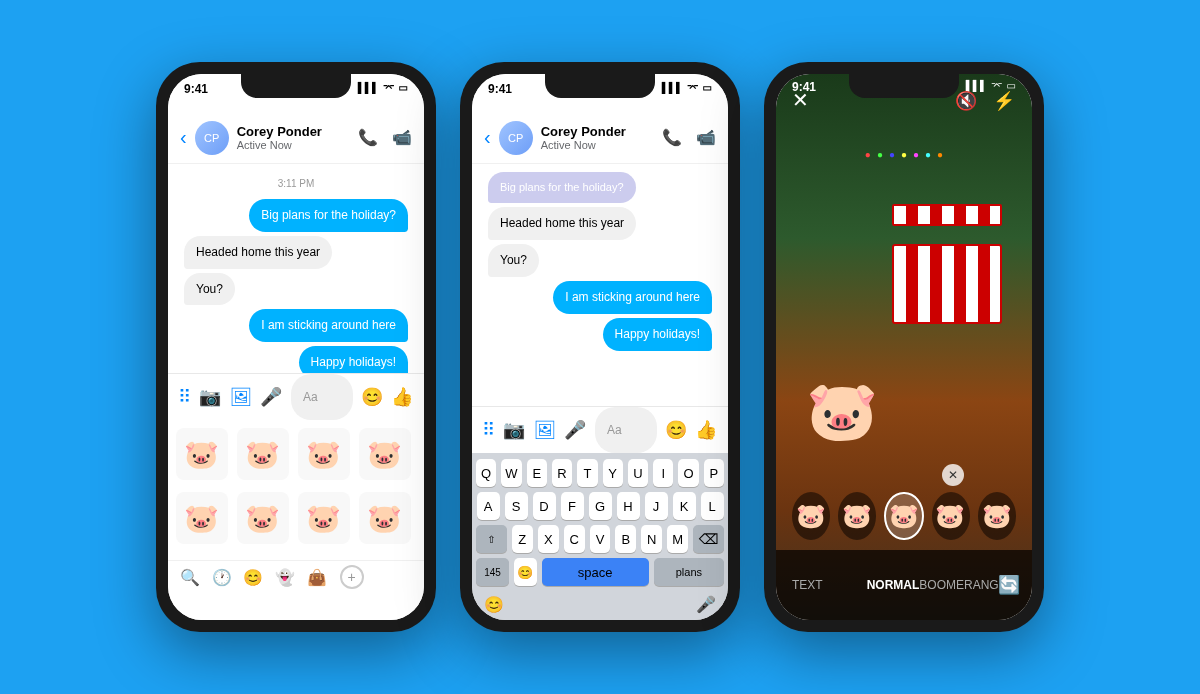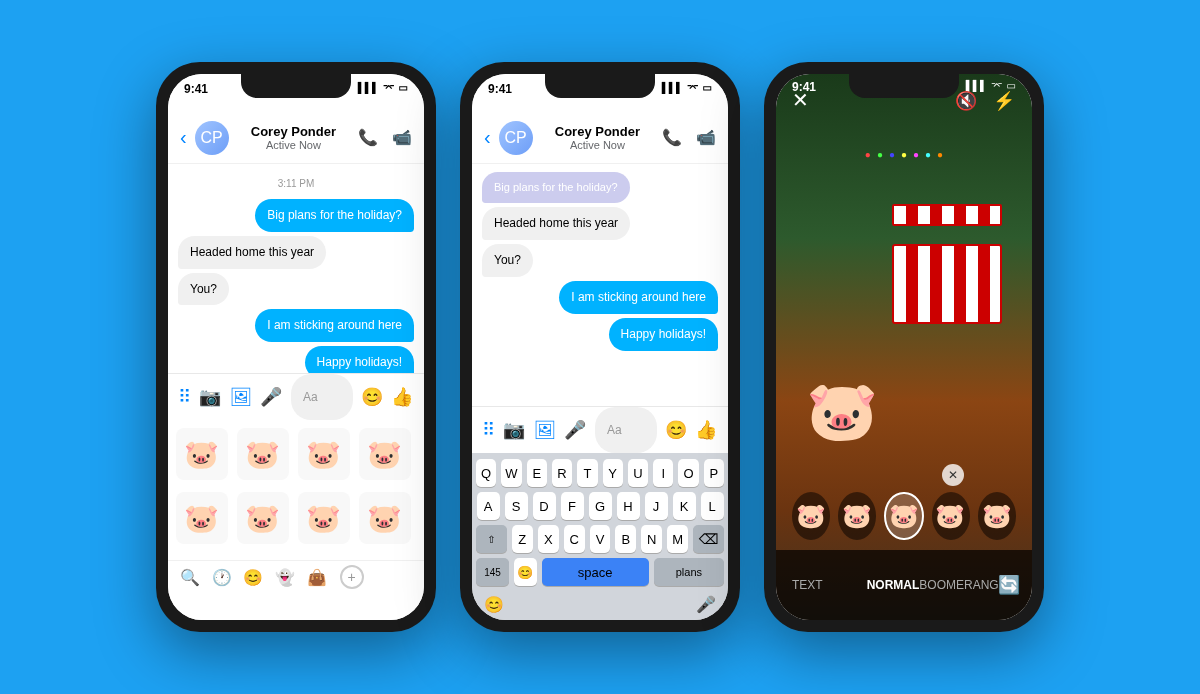--- a/index.html
+++ b/index.html
@@ -83,34 +83,34 @@
       overflow: hidden;
       flex-shrink: 0;
     }
     .avatar-img {
       width: 100%;
       height: 100%;
       background: linear-gradient(135deg, #a0c4ff, #6d9ef7);
       display: flex;
       align-items: center;
       justify-content: center;
-      font-size: 16px;
+      font-size: 11px;
       color: white;
     }
-    .contact-info { flex: 1; text-align: center; }
+    .contact-info { flex: 1; }
     .contact-name { font-size: 13px; font-weight: 700; color: #000; }
     .contact-status { font-size: 11px; color: #65676b; }
     .header-actions { display: flex; gap: 14px; }
     .header-icon { color: #0084ff; font-size: 16px; }
 
     
     .messages-area {
       flex: 1;
       overflow-y: auto;
-      padding: 8px 10px;
+      padding: 8px 16px;
       display: flex;
       flex-direction: column;
       gap: 4px;
       background: white;
     }
     .timestamp {
       text-align: center;
       font-size: 10px;
       color: #999;
       margin: 6px 0;

